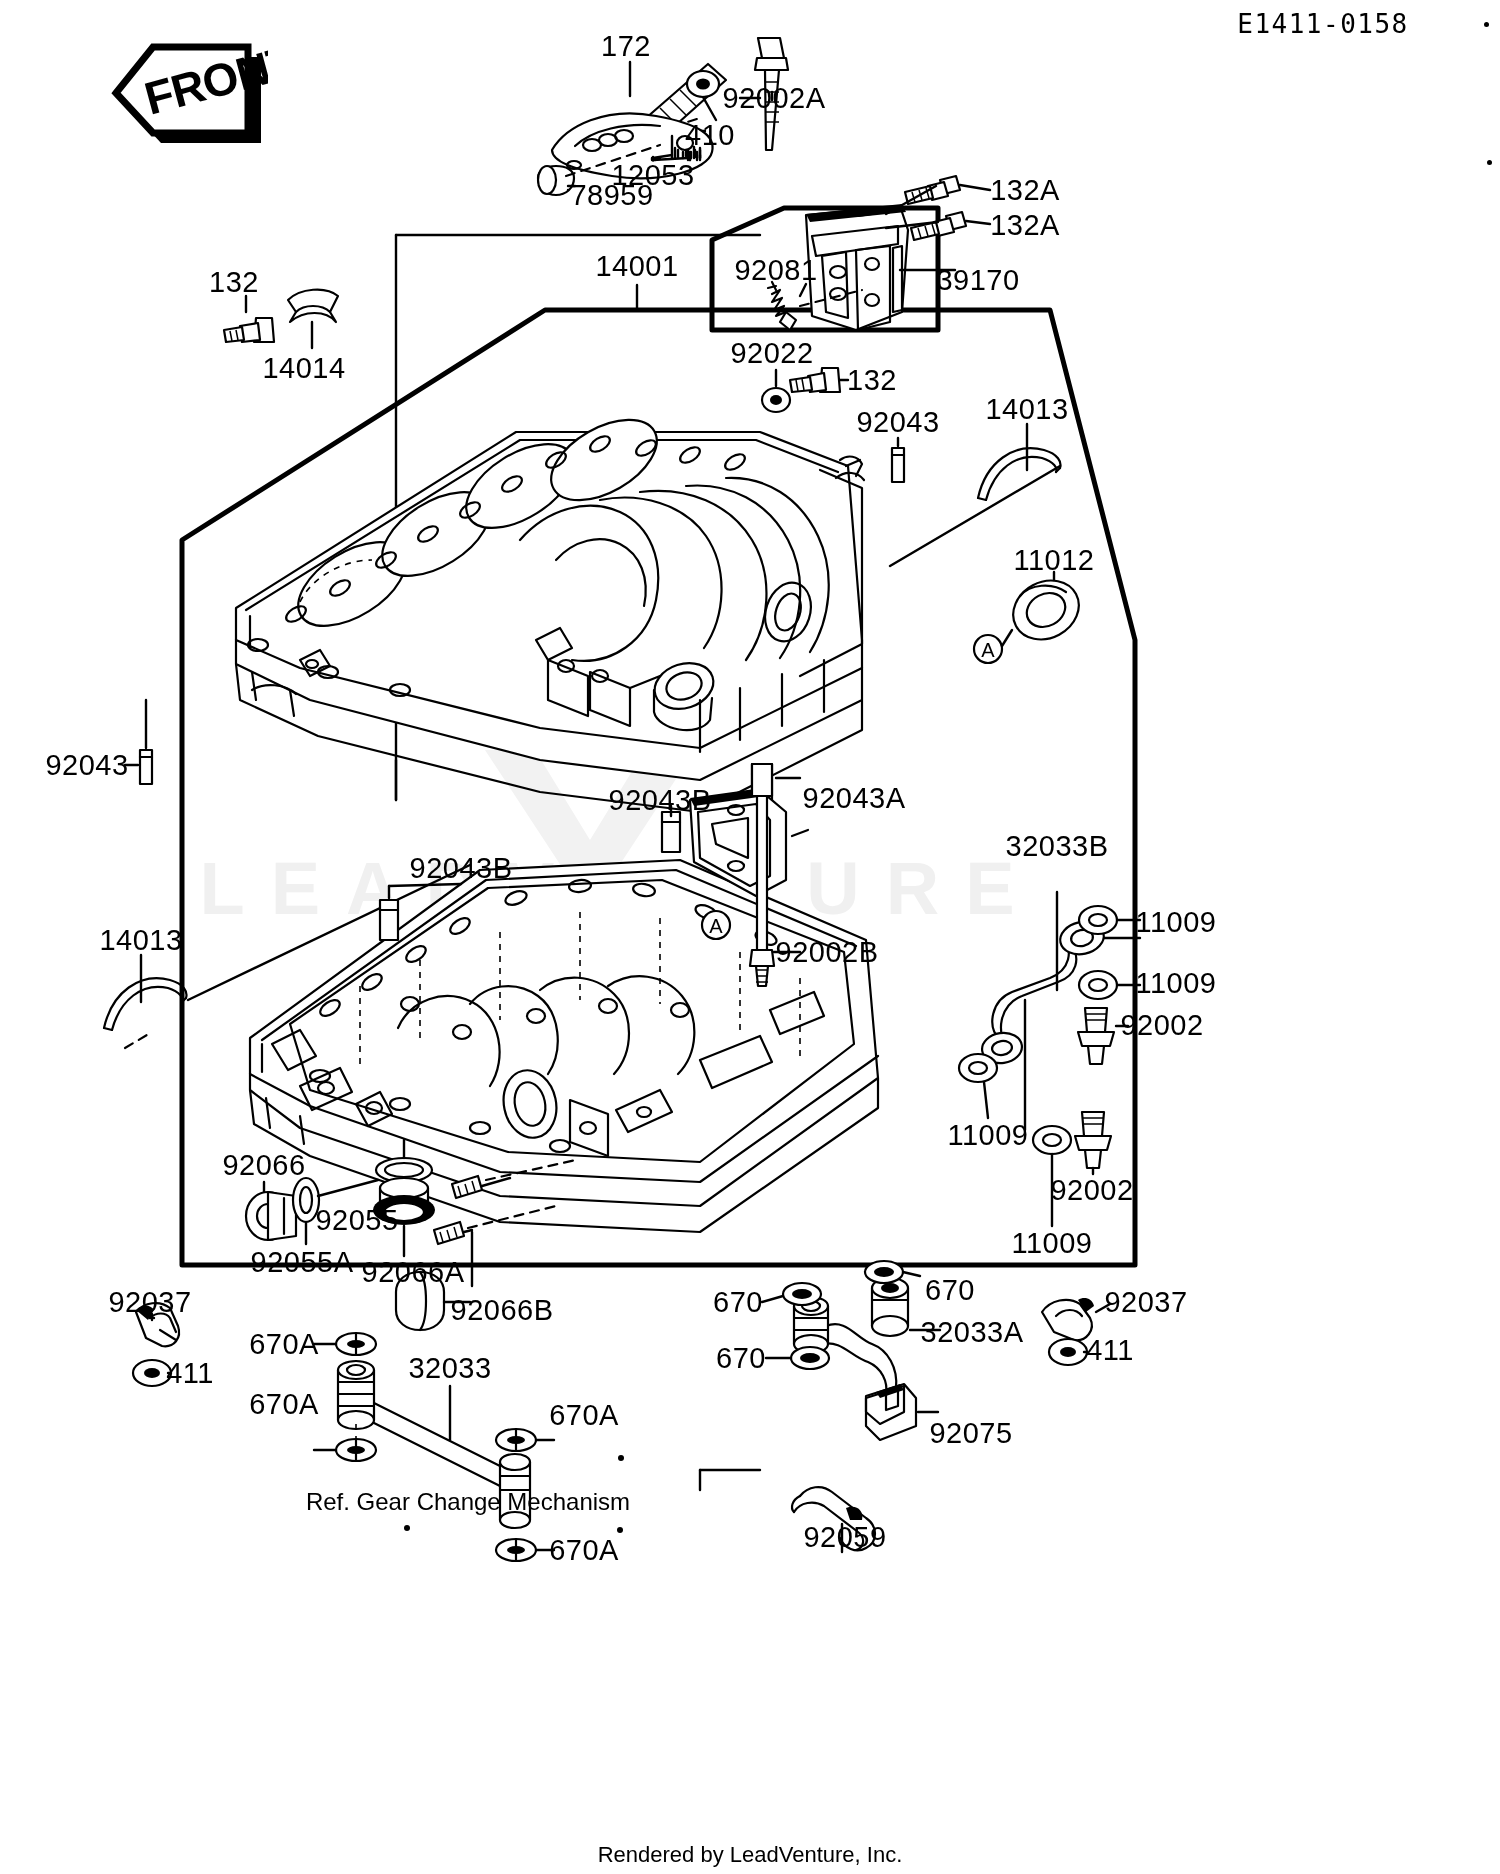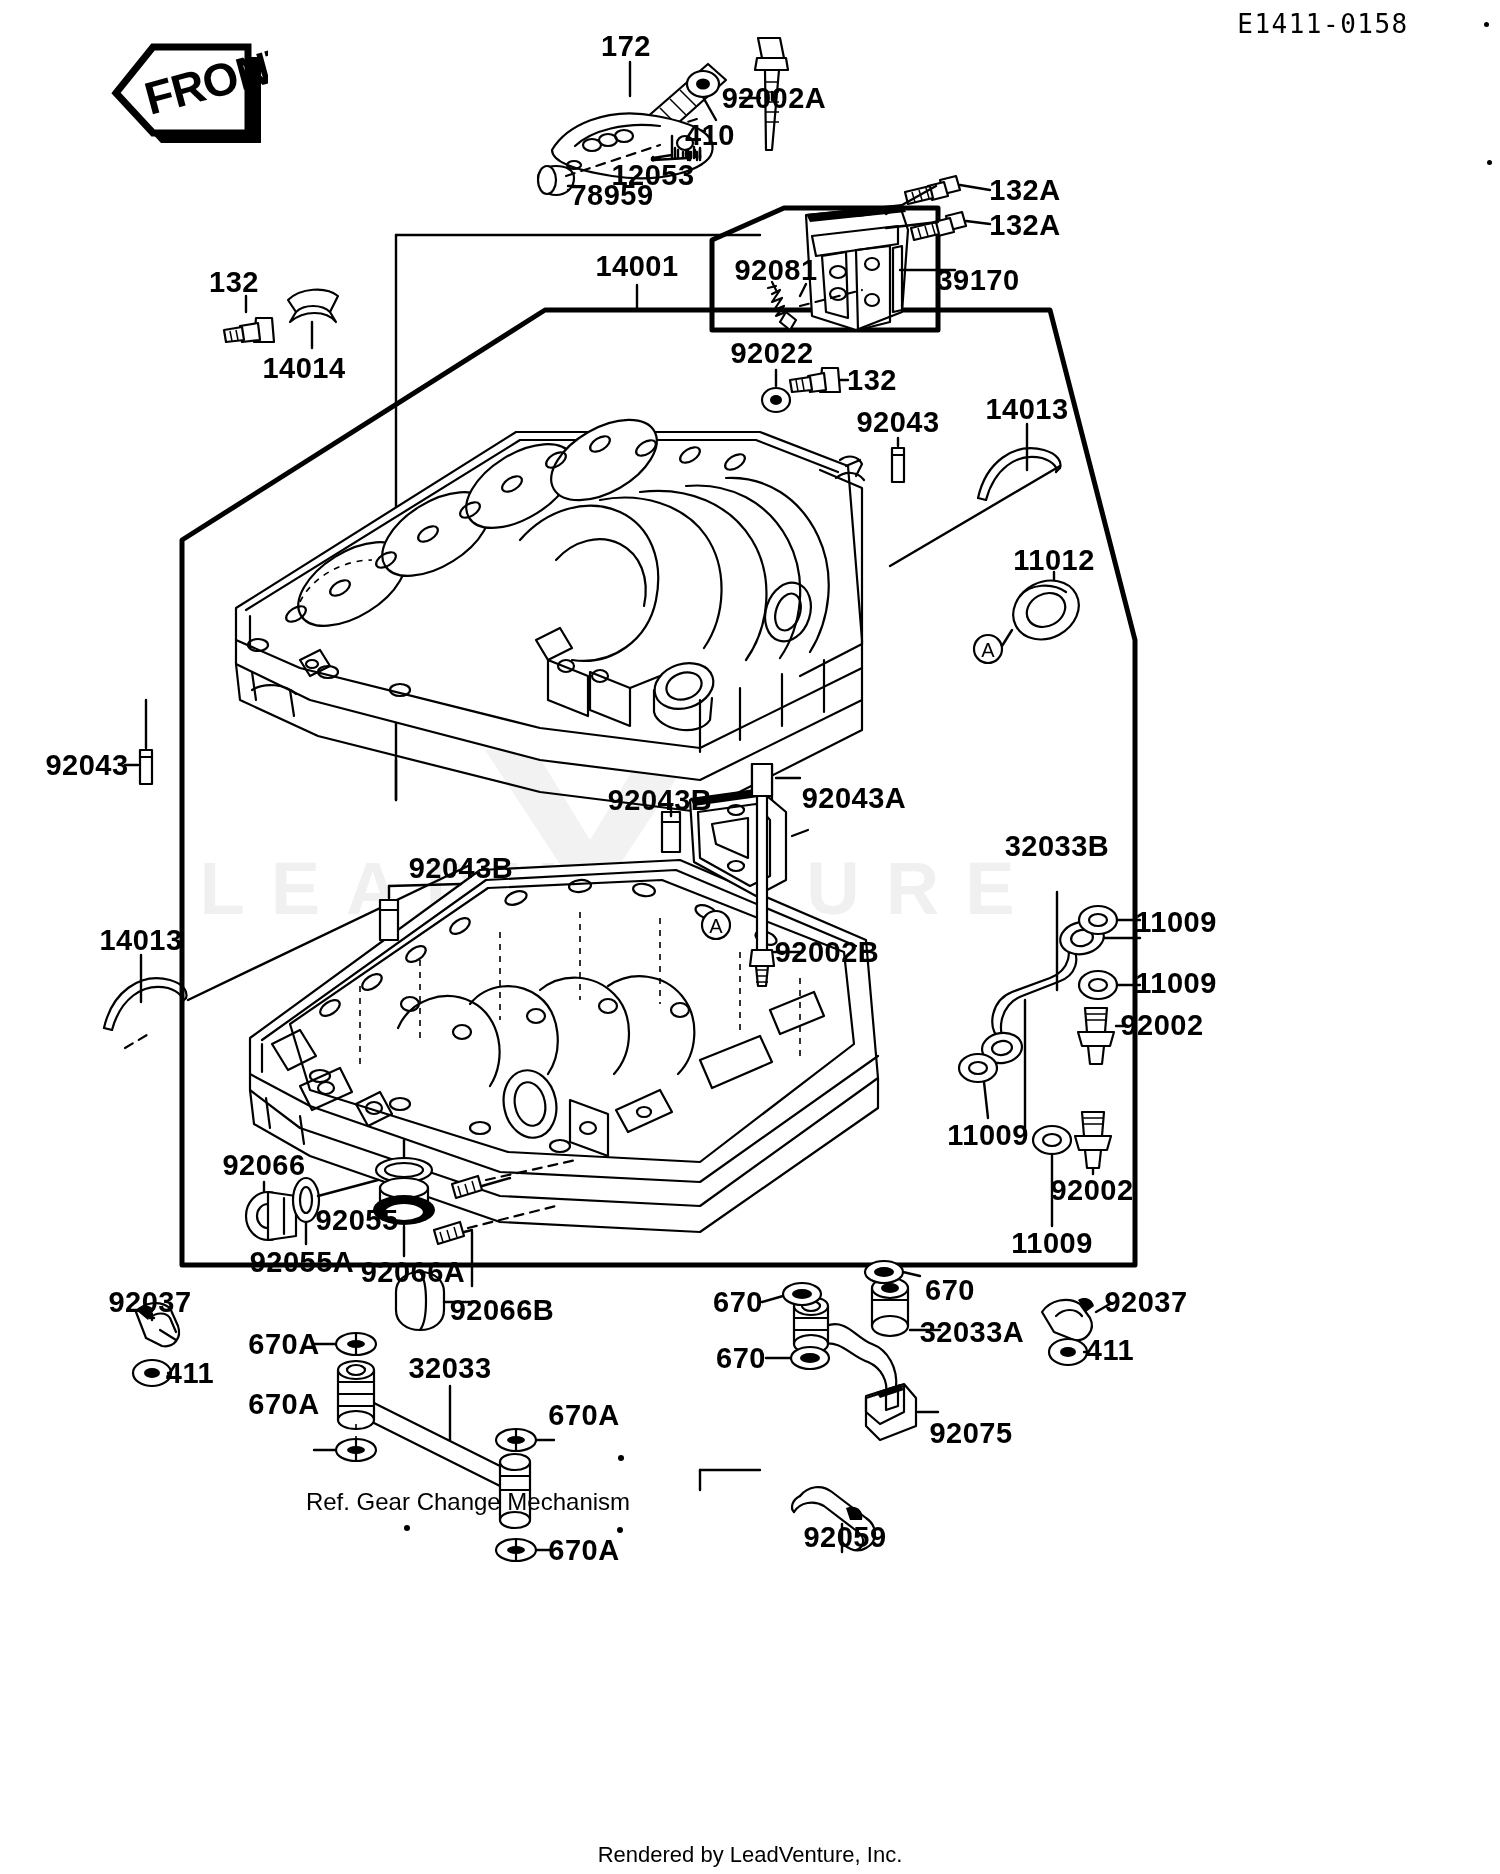--- a/index.html
+++ b/index.html
@@ -1,20 +1,20 @@
 <!DOCTYPE html>
 <html><head>
 <meta charset="utf-8">
 <style>
   html,body{margin:0;padding:0;background:#fff;}
   body{width:1500px;height:1874px;position:relative;overflow:hidden;
        font-family:"Liberation Sans","DejaVu Sans",sans-serif;color:#000;}
   #sheet{position:absolute;left:0;top:0;width:1500px;height:1874px;}
   .lbl{position:absolute;font-size:29px;letter-spacing:0.5px;white-space:nowrap;
-       font-family:"Liberation Sans","DejaVu Sans",sans-serif;font-weight:700;
+       font-family:"Liberation Sans","DejaVu Sans",sans-serif;font-weight:400;
        transform:translate(-50%,-50%);}
   .code{position:absolute;font-size:26px;letter-spacing:1.5px;white-space:nowrap;
         font-family:"DejaVu Sans Mono","Liberation Mono",monospace;
         transform:translate(-50%,-50%);}
   .footer{position:absolute;font-size:22px;white-space:nowrap;
           transform:translate(-50%,-50%);}
   .reftxt{position:absolute;font-size:24px;white-space:nowrap;transform:translate(-50%,-50%);}
   svg{position:absolute;left:0;top:0;}
   .wm{position:absolute;font-size:74px;letter-spacing:26px;color:#f0f0f0;
       font-weight:bold;white-space:nowrap;transform:translate(-50%,-50%);

